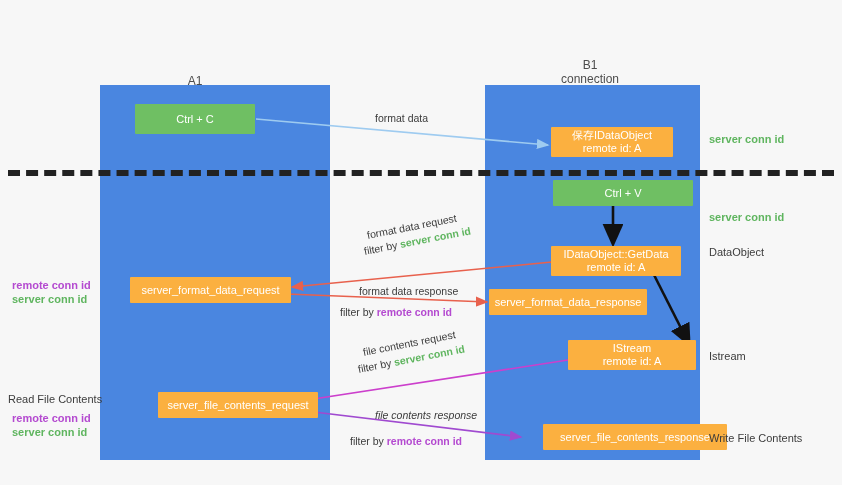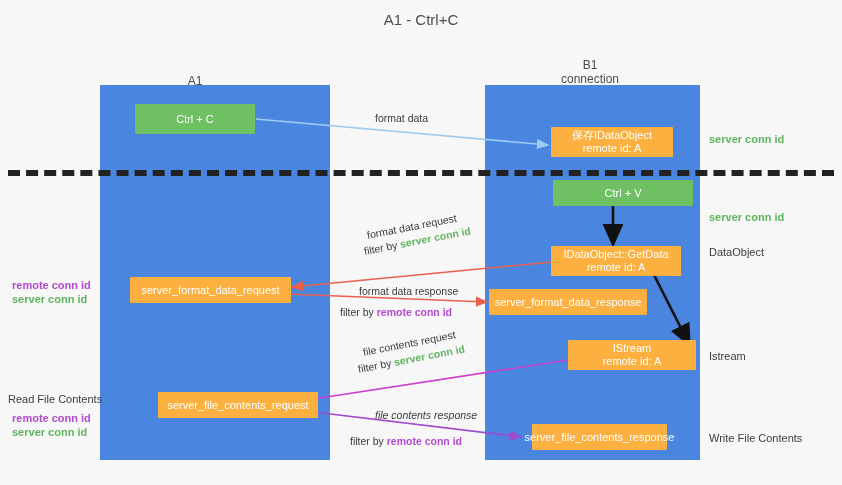--- a/index.html
+++ b/index.html
@@ -93,21 +93,20 @@
     height: 485px;
     pointer-events: none;
   }
 </style>
 </head>
 <body>
 
 <div id="canvas">
 
   <div class="title">
-    <div>A1 - Ctrl+C</div>
   </div>
 
   <div class="col-head col-head-a">
     <div>A1</div>
     <div>remote</div>
   </div>
   <div class="col-head col-head-b">
     <div>B1</div>
     <div>connection</div>
   </div>
@@ -177,21 +176,21 @@
 
   <div class="node node-orange" style="left:568px; top:340px; width:128px; height:30px;">
     <span>IStream</span>
     <span>remote id: A</span>
   </div>
 
   <div class="node node-orange" style="left:130px; top:392px; width:160px; height:26px;margin-left:28px;">
     <span>server_file_contents_request</span>
   </div>
 
-  <div class="node node-orange" style="left:532px; top:424px; width:135px; height:26px;">
+  <div class="node node-orange" style="left:543px; top:424px; width:184px; height:26px;">
     <span>server_file_contents_response</span>
   </div>
 
   <div class="sep"></div>
 
   <div class="edge-label" style="left:375px; top:111px;">
     <span>format data</span>
   </div>
 
   <div class="edge-label rot-up" style="left:367px; top:228px;">

